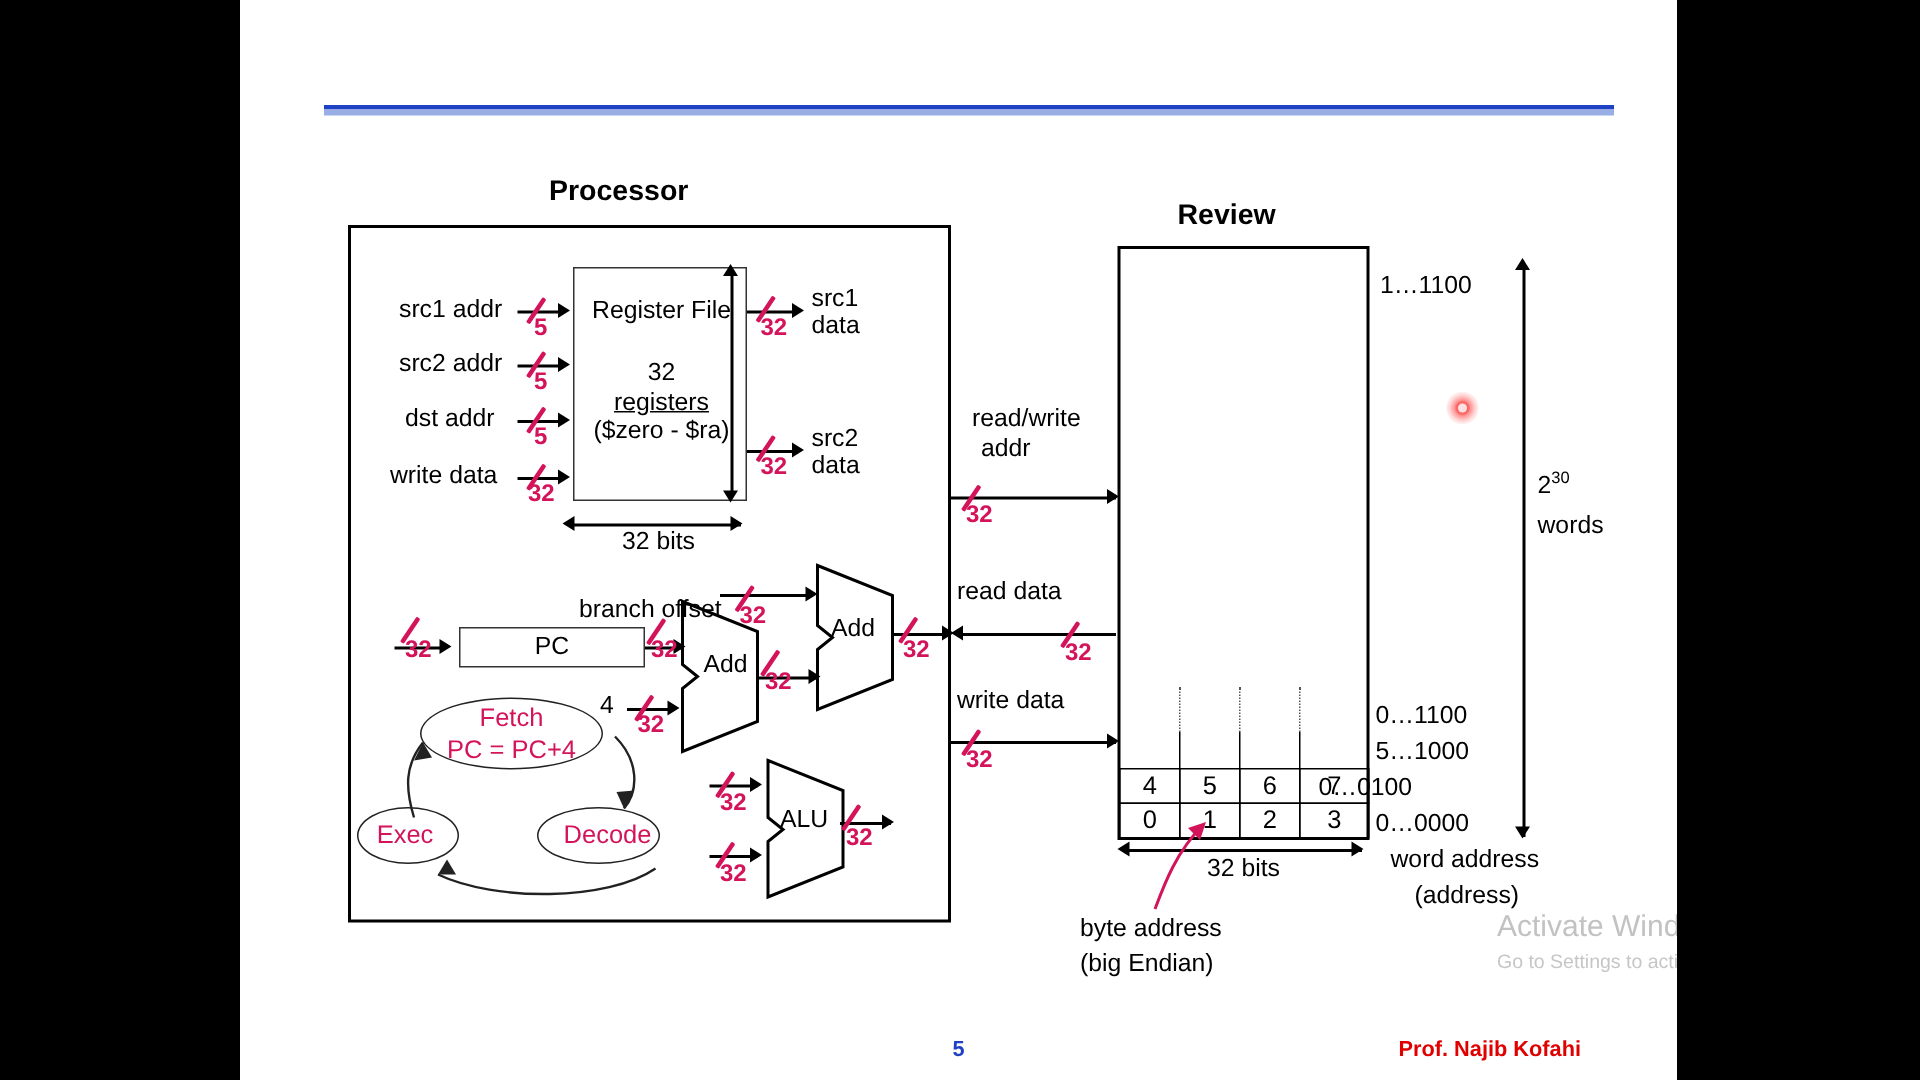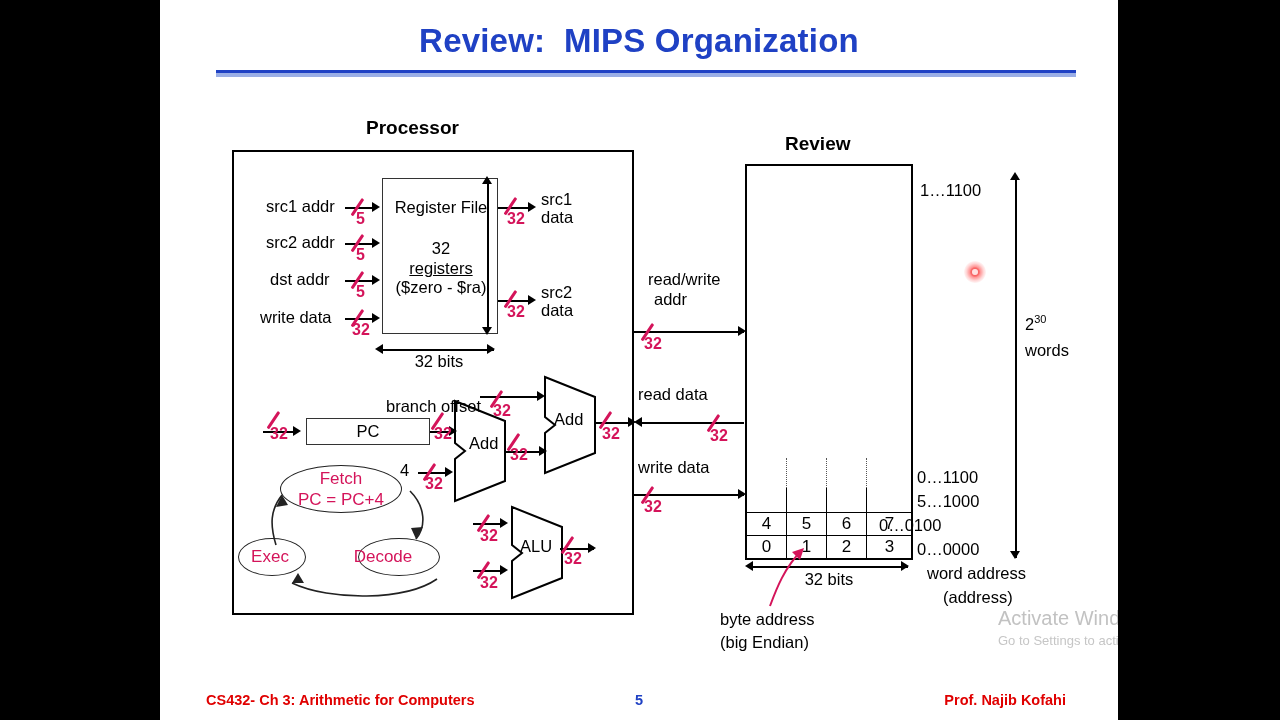--- a/index.html
+++ b/index.html
@@ -80,21 +80,20 @@
 
   .sup{font-size:11px;vertical-align:super;}
 </style>
 </head>
 <body>
 
 <div id="stage">
 
   <div id="slide">
 
-    <div id="title">Review:  MIPS Organization</div>
     <div id="title-rule">
       <div class="r1"></div>
         <div class="r2"></div>
     </div>
 
     <div class="sec-head" style="left:206px;top:117px;">Processor</div>
     <div class="sec-head" style="left:625px;top:133px;">Review</div>
 
     <div class="box" style="left:72px;top:150px;width:402px;height:465px;"></div>
 
@@ -218,21 +217,21 @@
     <div class="rednum" style="left:404px;top:550px;">32</div>
 
     <div class="oval" style="left:120px;top:465px;width:122px;height:48px;"></div>
     <div class="ovlabel" style="left:120px;top:469px;width:122px;">Fetch</div>
     <div class="ovlabel" style="left:100px;top:490px;width:162px;">PC = PC+4</div>
 
     <div class="oval" style="left:78px;top:538px;width:68px;height:38px;"></div>
     <div class="ovlabel" style="left:78px;top:547px;width:64px;">Exec</div>
 
     <div class="oval" style="left:198px;top:538px;width:82px;height:38px;"></div>
-    <div class="ovlabel" style="left:182px;top:547px;width:82px;">Decode</div>
+    <div class="ovlabel" style="left:204px;top:547px;width:82px;">Decode</div>
 
     <svg style="position:absolute;left:70px;top:455px;" width="230" height="150">
       <path d="M46,90 C40,70 40,55 52,40" fill="none" stroke="#222" stroke-width="1.6"></path>
       <polygon points="52,40 46,52 58,50" fill="#222"></polygon>
       <path d="M180,36 C196,52 196,72 186,84" fill="none" stroke="#222" stroke-width="1.6"></path>
       <polygon points="186,84 193,72 181,73" fill="#222"></polygon>
       <path d="M207,124 C175,146 100,146 62,128" fill="none" stroke="#222" stroke-width="1.6"></path>
       <polygon points="62,128 74,128 68,118" fill="#222"></polygon>
     </svg>
 
@@ -300,20 +299,19 @@
     <div class="ar-u" style="left:850px;top:172px;"></div>
     <div class="ar-d" style="left:850px;top:551px;"></div>
     <div class="lbl" style="left:865px;top:313px;"><span>2</span><span class="sup">30</span></div>
     <div class="lbl" style="left:865px;top:341px;">words</div>
 
     <div id="watermark">
       <div id="wm1">Activate Windows</div>
       <div id="wm2">Go to Settings to activate Windows.</div>
     </div>
 
-    <div class="footer" style="left:46px;">CS432- Ch 3: Arithmetic for Computers</div>
     <div id="pagenum">5</div>
-    <div class="footer" style="right:52px;">Prof. Najib Kofahi</div>
+    <div class="footer" style="right:64px;">Prof. Najib Kofahi</div>
 
     <div id="laser"></div>
 
   </div>
 </div>
 
 </body></html>

